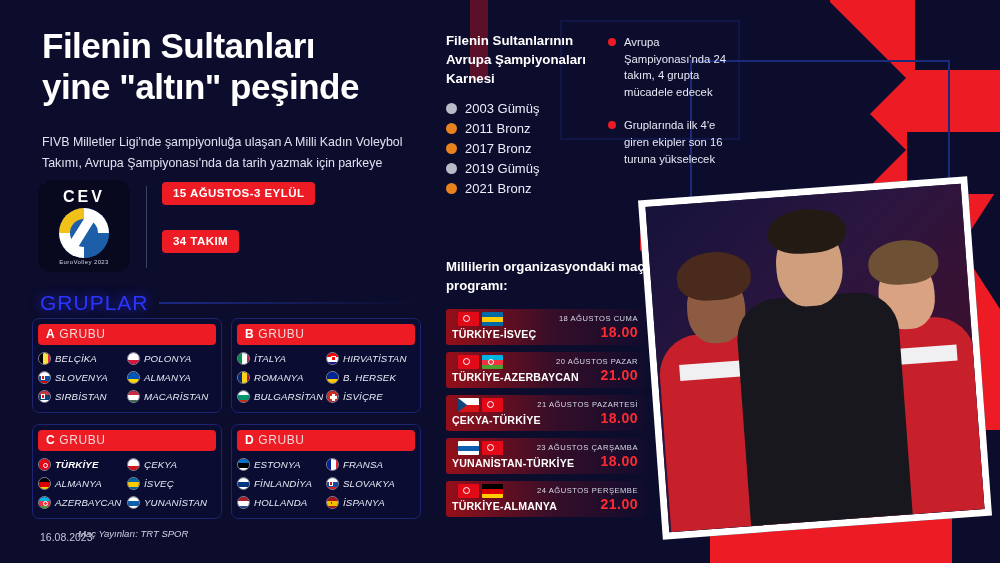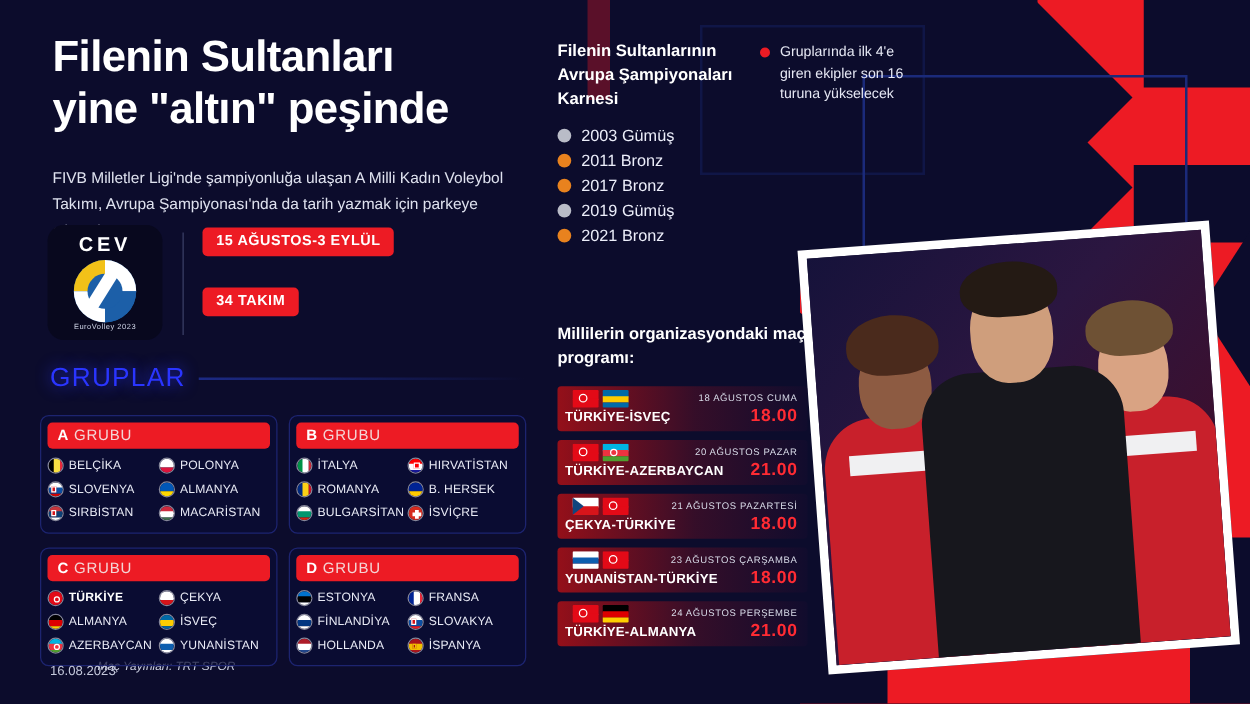--- a/index.html
+++ b/index.html
@@ -60,33 +60,33 @@
 
   
   .gruplar-wrap { position:absolute; left:40px; top:291px; width:380px; display:flex; align-items:center; }
   .gruplar {
     font-size:21px; font-weight:normal; letter-spacing:1px; color:#2a35ff;
     text-shadow:0 0 12px rgba(42,53,255,.85);
   }
   .gruplar-line { flex:1; height:2px; background:linear-gradient(90deg,#1c2a85,#0c0c2c); margin-left:10px; }
 
   
-  .groups { position:absolute; left:32px; top:332px; width:390px; }
+  .groups { position:absolute; left:32px; top:318px; width:390px; }
   .grow { display:flex; gap:9px; margin-bottom:11px; }
   .gbox {
     width:190px; background:rgba(10,12,52,.72);
     border:1px solid #1d2470; border-radius:7px; padding:5px 5px 6px;
   }
   .ghead {
     background:#ed1b24; border-radius:4px; padding:3px 8px 4px;
     font-size:12px; letter-spacing:.6px; margin-bottom:4px;
   }
   .ghead b { font-weight:bold; color:#fff; }
   .ghead span { font-weight:400; color:#f4d5d6; margin-left:4px; }
-  .gteams { display:flex; }
+  .gteams { display:flex;font-style:italic; }
   .gcol { width:50%; }
   .team { display:flex; align-items:center; gap:4px; height:19px; }
   .team .tname { font-size:9.7px; letter-spacing:.15px; color:#e8eaf5; white-space:nowrap; }
   .team.host .tname { font-weight:bold; color:#fff; }
   .flagdot {
     width:13px; height:13px; border-radius:50%; flex:none;
     overflow:hidden; position:relative; border:1px solid rgba(255,255,255,.5);
   }
   .flagdot i { position:absolute; left:0; right:0; display:block; }
 
@@ -470,20 +470,24 @@
         <div class="medal">
           <span class="dot" style="background:#e8821e"></span>
           <span class="mtext">2021 Bronz</span>
         </div>
       </div>
   </div>
 
   <div class="bullets" id="bullets-container">
       <div class="bul">
         <span class="bdot"></span>
+        <span class="btext">Avrupa Şampiyonası'nda 24 takım, 4 grupta mücadele edecek</span>
+      </div>
+      <div class="bul">
+        <span class="bdot"></span>
         <span class="btext">Gruplarında ilk 4'e giren ekipler son 16 turuna yükselecek</span>
       </div>
     </div>
 
   <div class="prog">
     <div class="prog-h">Millilerin organizasyondaki maç programı:</div>
     <div id="matches-container">
         <div class="mrow">
           <div class="mflags">
             <span class="mflag">

